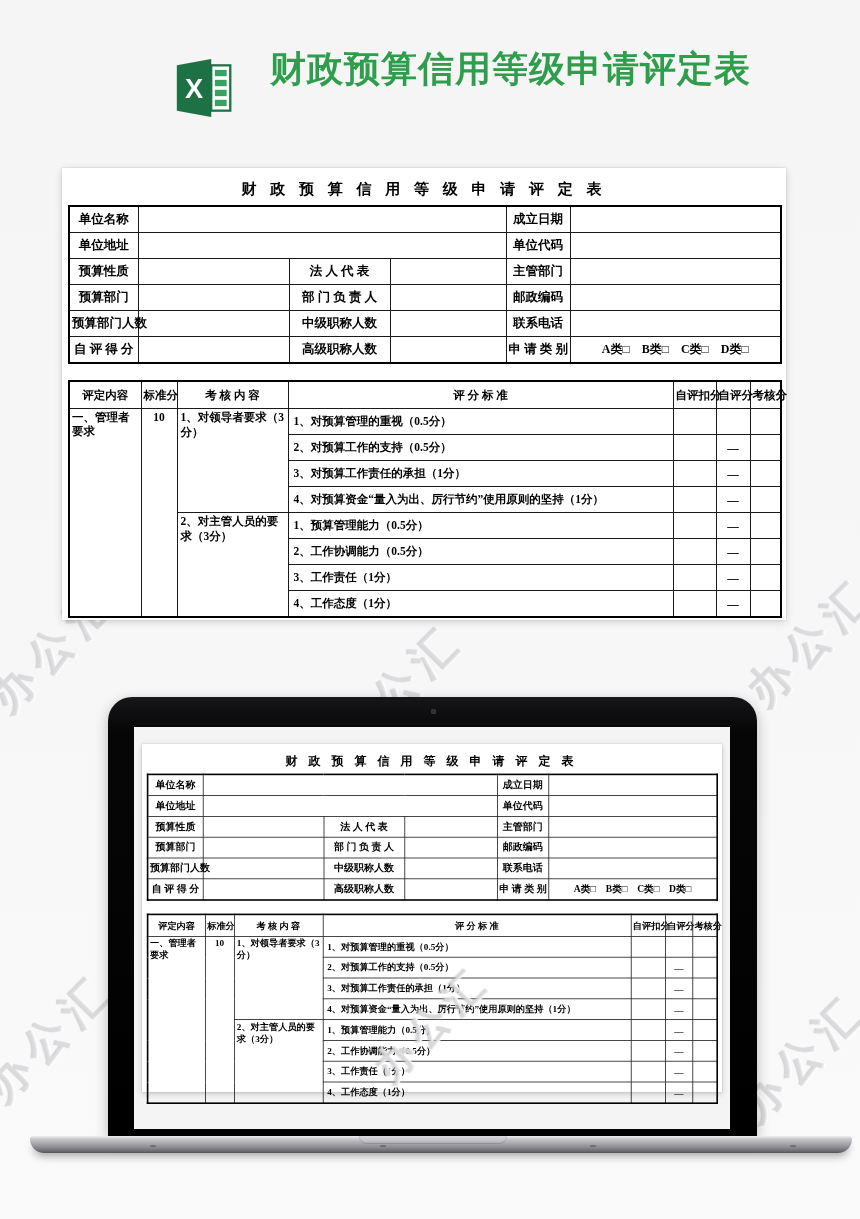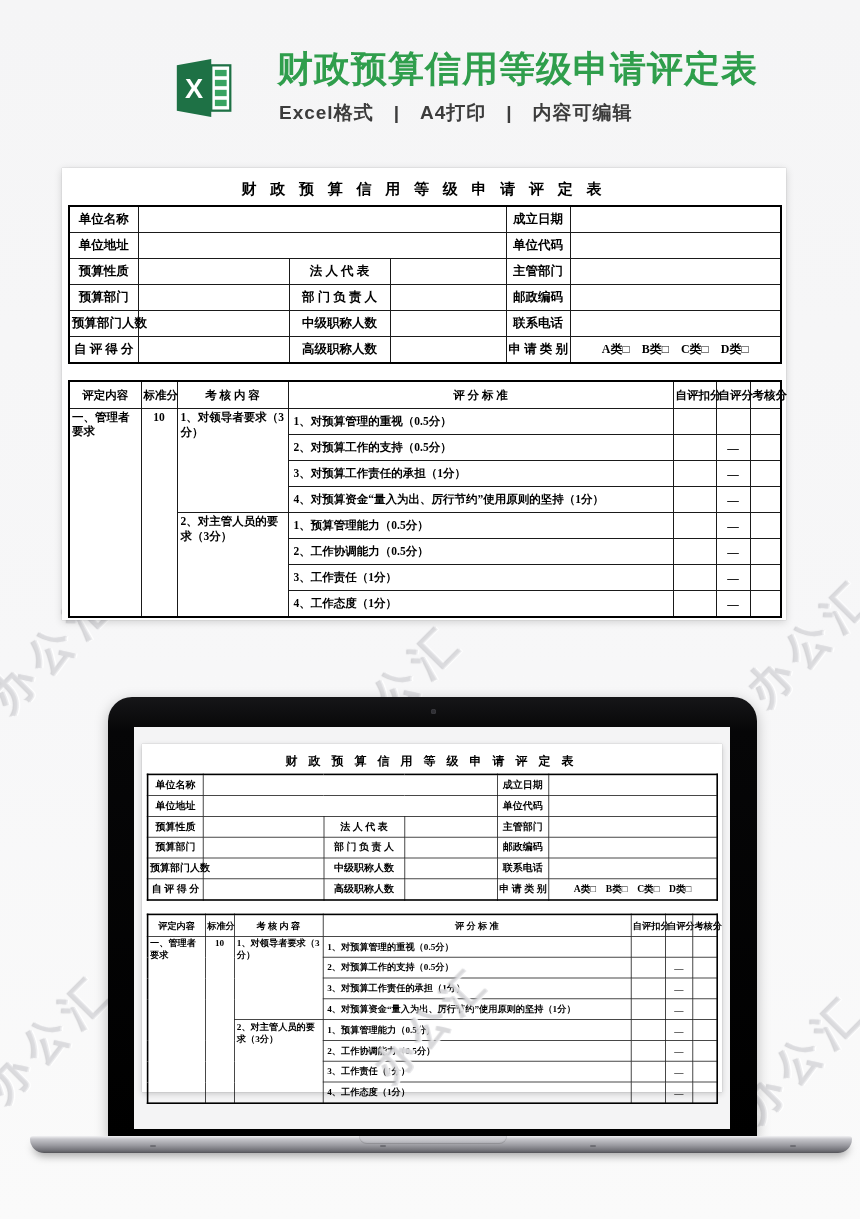--- a/index.html
+++ b/index.html
@@ -2,21 +2,21 @@
 <html><head>
 <meta charset="utf-8">
 <style>
   html,body{margin:0;padding:0;}
   body{font-family:"Liberation Sans",sans-serif;}
   #stage{position:relative;width:860px;height:1219px;background:linear-gradient(180deg,#f5f5f6 0%,#f7f7f8 55%,#fafafa 100%);overflow:hidden;}
 
   
   .hdr{position:absolute;left:0;top:0;width:860px;height:150px;z-index:2;}
   .hdr .xlicon{position:absolute;left:175px;top:56px;width:58px;height:64px;}
-  .hdr .ttl{position:absolute;left:277px;top:48px;width:560px;font-size:36px;line-height:42px;font-weight:bold;letter-spacing:1px;color:#2f9e4c;}
+  .hdr .ttl{position:absolute;left:270px;top:48px;width:560px;font-size:36px;line-height:42px;font-weight:bold;letter-spacing:1px;color:#2f9e4c;}
   .hdr .sub{position:absolute;left:279px;top:100px;width:560px;font-size:19px;font-weight:bold;color:#3c3c3c;letter-spacing:1px;}
 
   
   .wm{position:absolute;z-index:0;font-family:"Liberation Serif",serif;font-weight:bold;font-size:44px;letter-spacing:9px;white-space:nowrap;color:rgba(222,222,226,0.55);text-shadow:-1px -1px 1px rgba(168,168,174,0.45),1px 1px 1px rgba(255,255,255,0.95);transform:translate(-50%,-50%) rotate(-45deg);}
   .wm-screen{position:absolute;z-index:3;font-family:"Liberation Serif",serif;font-weight:bold;font-size:40px;letter-spacing:8px;white-space:nowrap;color:rgba(205,205,210,0.38);text-shadow:-1px -1px 1px rgba(165,165,170,0.35),1px 1px 1px rgba(255,255,255,0.9);transform:translate(-50%,-50%) rotate(-45deg);pointer-events:none;}
 
   
   .paper{position:absolute;background:#fff;border-radius:0;box-shadow:0 2px 8px rgba(0,0,0,0.16),0 0 1px rgba(0,0,0,0.25);}
   #paper-top{left:62px;top:168px;width:724px;z-index:2;}
   .doc-wrap{width:724px;padding:10px 6px 2px;box-sizing:border-box;font-family:"Liberation Serif",serif;color:#000;}
@@ -61,21 +61,20 @@
     <svg class="xlicon" viewBox="0 0 64 68" aria-hidden="true">
       <polygon points="2,9 40,2 40,66 2,59" fill="#1e7145"></polygon>
       <rect x="40" y="9" width="21" height="50" fill="#ffffff" stroke="#1e7145" stroke-width="2.5"></rect>
       <rect x="44" y="14" width="13" height="7" fill="#38a360"></rect>
       <rect x="44" y="25" width="13" height="7" fill="#38a360"></rect>
       <rect x="44" y="36" width="13" height="7" fill="#38a360"></rect>
       <rect x="44" y="47" width="13" height="7" fill="#38a360"></rect>
       <text x="21" y="45" font-size="30" font-weight="bold" fill="#ffffff" text-anchor="middle" font-family="Liberation Sans, sans-serif">X</text>
     </svg>
     <div class="ttl">财政预算信用等级申请评定表</div>
-    <div class="sub">Excel格式　|　A4打印　|　内容可编辑</div>
   </div>
 
   <div class="paper" id="paper-top">
     <div class="doc-slot">
   <div class="doc-wrap">
     <div class="doc-title">财 政 预 算 信 用 等 级 申 请 评 定 表</div>
 
     <table class="frm t-info">
       <colgroup>
         <col style="width:69px">

